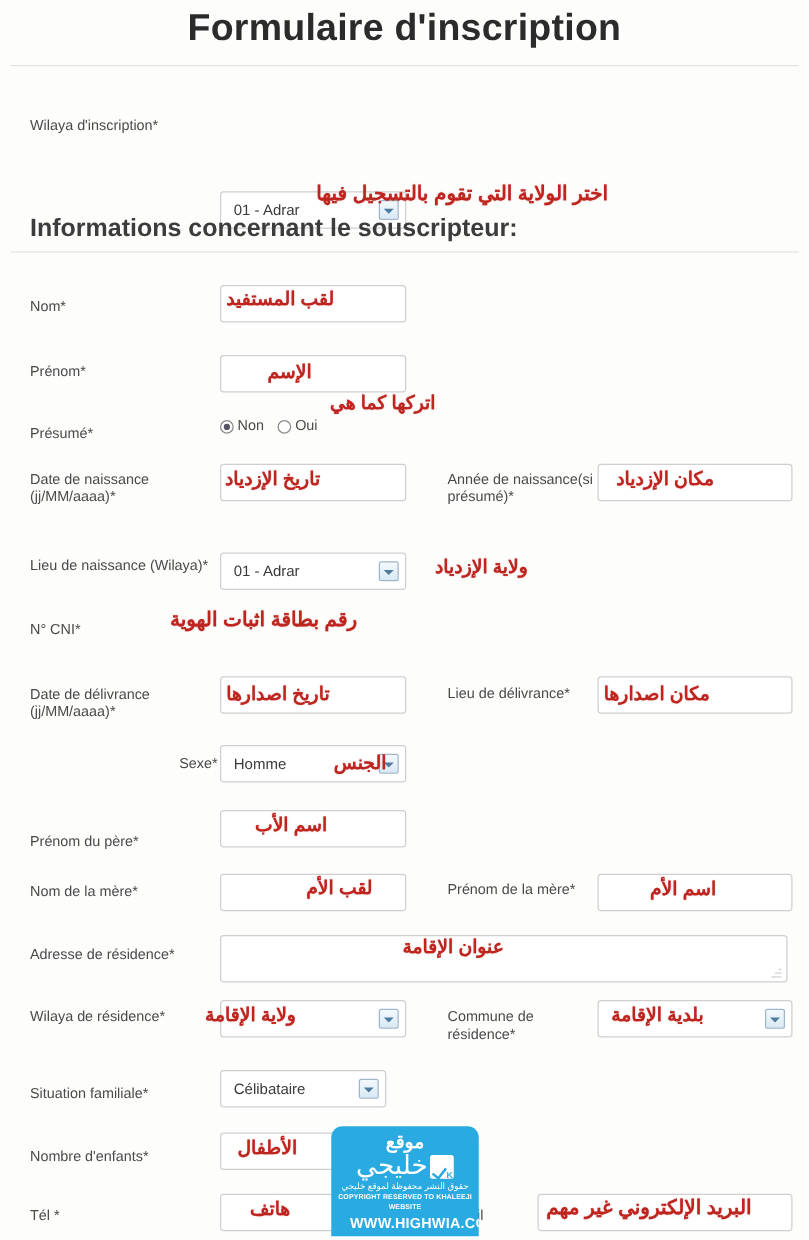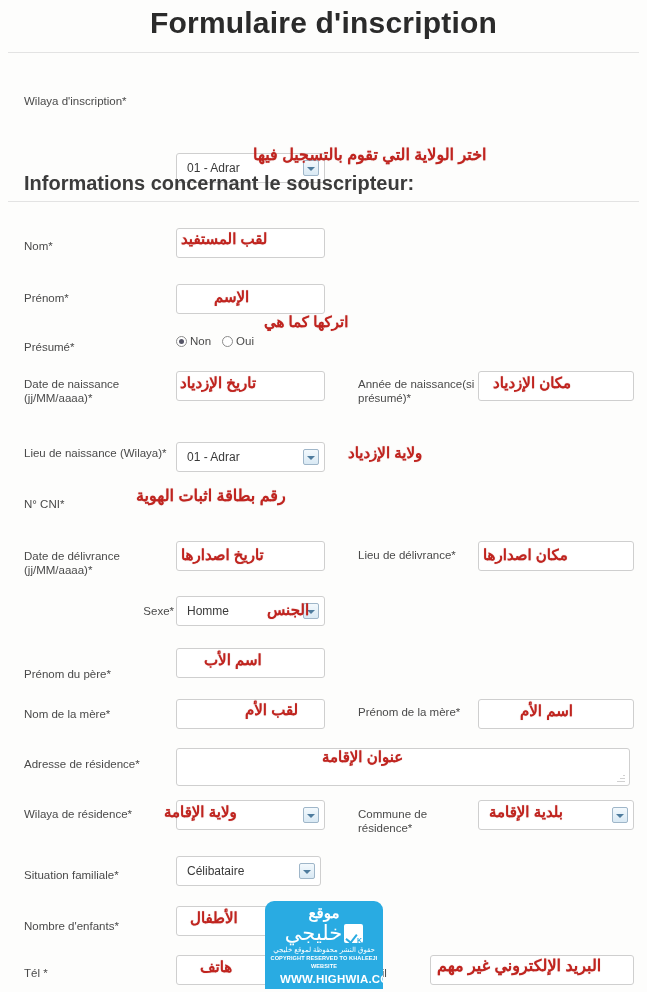--- a/index.html
+++ b/index.html
@@ -314,21 +314,21 @@
 </div>
 <span class="ann" style="left:164px; top:803px;">ولاية الإقامة</span>
 
 <span class="label lab-right" style="position:absolute; top:803px; line-height:14px;">Commune de résidence*</span>
 <div class="ctl select" style="left:478px; top:800px; width:156px;">
   <span class="sel-arrow"></span>
 </div>
 <span class="ann" style="left:489px; top:803px;">بلدية الإقامة</span>
 
 <span class="label lab-left" style="position:absolute; top:865px;">Situation familiale*</span>
-<div class="ctl select" style="left:176px; top:856px; width:145px;text-align:right;">
+<div class="ctl select" style="left:176px; top:856px; width:133px;text-align:right;">
   <span class="sel-text">Célibataire</span>
   <span class="sel-arrow"></span>
 </div>
 
 <span class="label lab-left" style="position:absolute; top:916px;">Nombre d'enfants*</span>
 <div class="ctl input" style="left:176px; top:906px; width:149px;"></div>
 <span class="ann" style="left:190px; top:909px;">الأطفال</span>
 
 <span class="label lab-left" style="position:absolute; top:963px;">Tél *</span>
 <div class="ctl input" style="left:176px; top:955px; width:149px;"></div>

